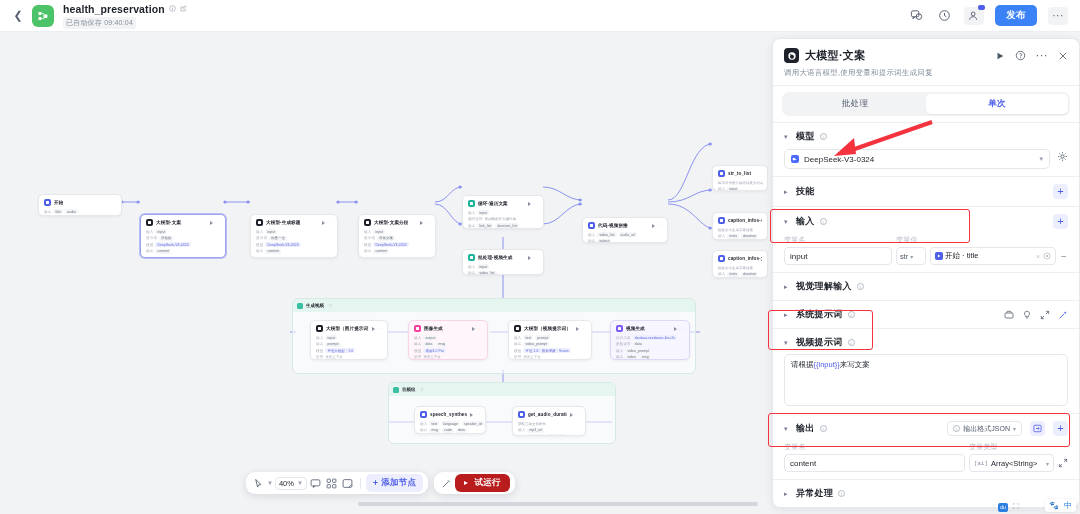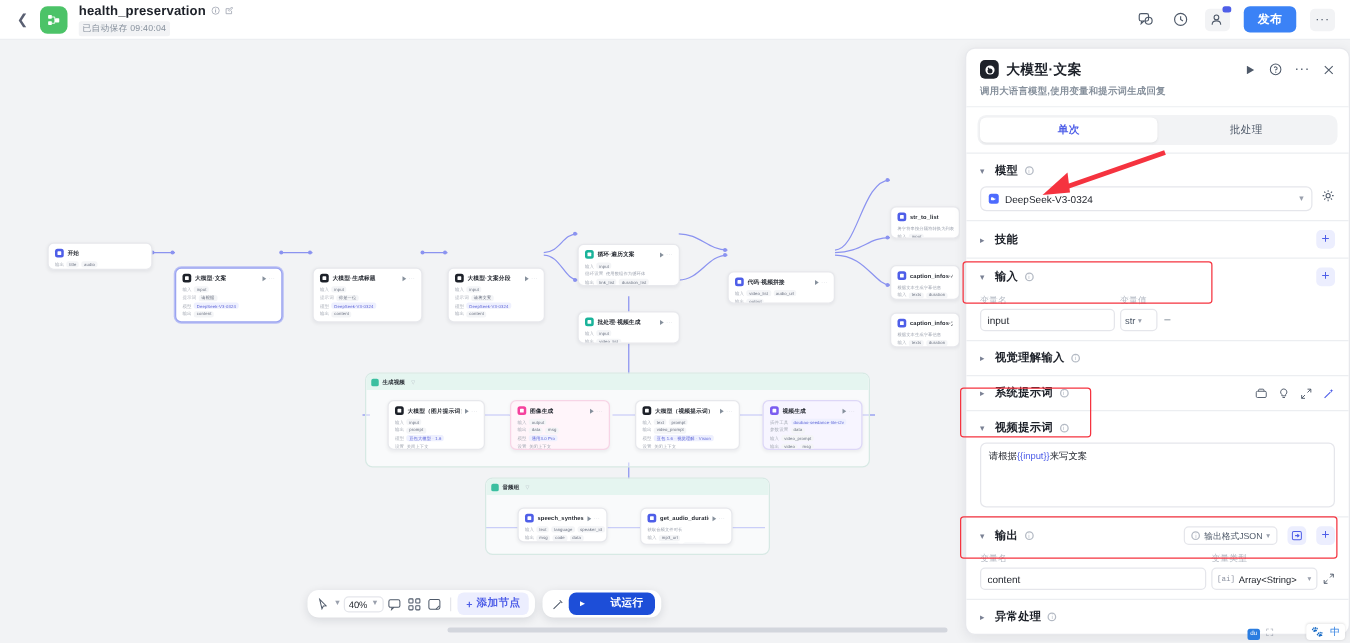--- a/index.html
+++ b/index.html
@@ -110,23 +110,23 @@
     display: flex; align-items: center; gap: 3px; border: 1px solid #e5e6eb;
     border-radius: 4px; padding: 1px 3px; font-size: 7.5px; color: #1d2129; cursor: pointer;
   }
   .divider-v { width: 1px; height: 11px; background: #e5e6eb; margin: 0 3px; }
   .add-node-btn {
     background: #eceefe; color: #4e5ee8; font-size: 8.5px; font-weight: bold;
     border-radius: 5px; padding: 3px 7px; display: flex; align-items: center;
     gap: 3px; cursor: pointer; letter-spacing:.3px;
   }
   .run-btn {
-    background: #1d4ed8; color: #fff; font-size: 8.5px; font-weight: bold;
+    background: #b91c1c; color: #fff; font-size: 8.5px; font-weight: bold;
     border-radius: 6px; padding: 3px 9px; display: flex; align-items: center;
-    gap: 20px; cursor: pointer; letter-spacing:.3px;
+    gap: 6px; cursor: pointer; letter-spacing:.3px;
   }
   .run-tri { width:0;height:0;border-left:4px solid #fff;border-top:2.5px solid transparent;border-bottom:2.5px solid transparent;}
   .h-scroll {
     position: absolute; left: 358px; bottom: 8px; width: 400px; height: 4px;
     background: #d3d6dd; border-radius: 2px;
   }
 
   
   .panel {
     position: absolute; right: 0; top: 38px; width: 308px; height: 470px;
@@ -135,21 +135,21 @@
   }
   .p-head { padding: 9px 11px 7px 11px; }
   .p-head-top { display: flex; align-items: center; gap: 6px; }
   .p-ico {
     width: 15px; height: 15px; border-radius: 4px; background: #1d2129;
     display: flex; align-items: center; justify-content: center; flex: none;
   }
   .p-title { font-size: 11px; font-weight: bold; color: #1d2129; letter-spacing: .3px; }
   .p-head-r { margin-left: auto; display: flex; align-items: center; gap: 10px; }
   .p-ic { color: #4e5969; cursor: pointer; display: flex; align-items: center; }
-  .p-sub { font-size: 7.5px; color: #86909c; margin-top: 5px; letter-spacing: .2px; font-weight: bold; }
+  .p-sub { font-size: 7.5px; color: #86909c; margin-top: 5px; letter-spacing: .2px; }
   .p-divider { height: 1px; background: #eceef1; }
 
   .tabs { padding: 6px 9px; display: flex; gap: 0; background:#fff; }
   .tabs-inner { display: flex; width: 100%; background: #f2f3f5; border-radius: 7px; padding: 2px; }
   .tab {
     flex: 1; text-align: center; font-size: 8.5px; padding: 4px 0; border-radius: 5px;
     color: #4e5969; cursor: pointer; letter-spacing:.3px;
   }
   .tab.active { background: #fff; color: #4e5ee8; font-weight: bold; box-shadow: 0 1px 2px rgba(0,0,0,.06); }
 
@@ -887,22 +887,22 @@
               </svg>
           </span>
         </span>
       </div>
       <div class="p-sub">调用大语言模型,使用变量和提示词生成回复</div>
     </div>
     <div class="p-divider"></div>
 
     <div class="tabs">
       <div class="tabs-inner">
+        <div class="tab">批处理</div>
         <div class="tab active">单次</div>
-        <div class="tab">批处理</div>
       </div>
     </div>
     <div class="p-divider"></div>
 
     <div class="sect">
       <div class="sect-head">
         <span class="caret">▾</span>
         <span class="sect-title">模型</span>
         <i class="info-i">i</i>
       </div>
@@ -948,20 +948,39 @@
       </div>
       <div class="col-heads">
         <span style="width:112px">变量名</span>
         <span>变量值</span>
       </div>
       <div class="inp-row">
         <input class="txt-input" value="input" style="">
         <div class="type-sel">
           <span>str</span>
           <span style="color:#9aa0ad;font-size:6px">▾</span>
+        </div>
+        <div class="val-box">
+          <span class="var-chip">
+            <span class="var-chip-ico">
+              <svg width="6" height="6" viewBox="0 0 8 8">
+                  <path d="M2.6 2l3.2 2-3.2 2z" fill="#fff"></path>
+                </svg>
+            </span>
+            <span>开始 · title</span>
+          </span>
+          <span class="vb-right">
+            <span>×</span>
+            <span>
+              <svg width="8" height="8" viewBox="0 0 10 10">
+                  <circle cx="5" cy="5" r="3.8" fill="none" stroke="#a9aeb8" stroke-width=".8"></circle>
+                  <circle cx="5" cy="5" r="1.3" fill="#a9aeb8"></circle>
+                </svg>
+            </span>
+          </span>
         </div>
         <span class="minus">−</span>
       </div>
     </div>
     <div class="p-divider"></div>
 
     <div class="sect">
       <div class="sect-head">
         <span class="caret">▸</span>
         <span class="sect-title">视觉理解输入</span>

